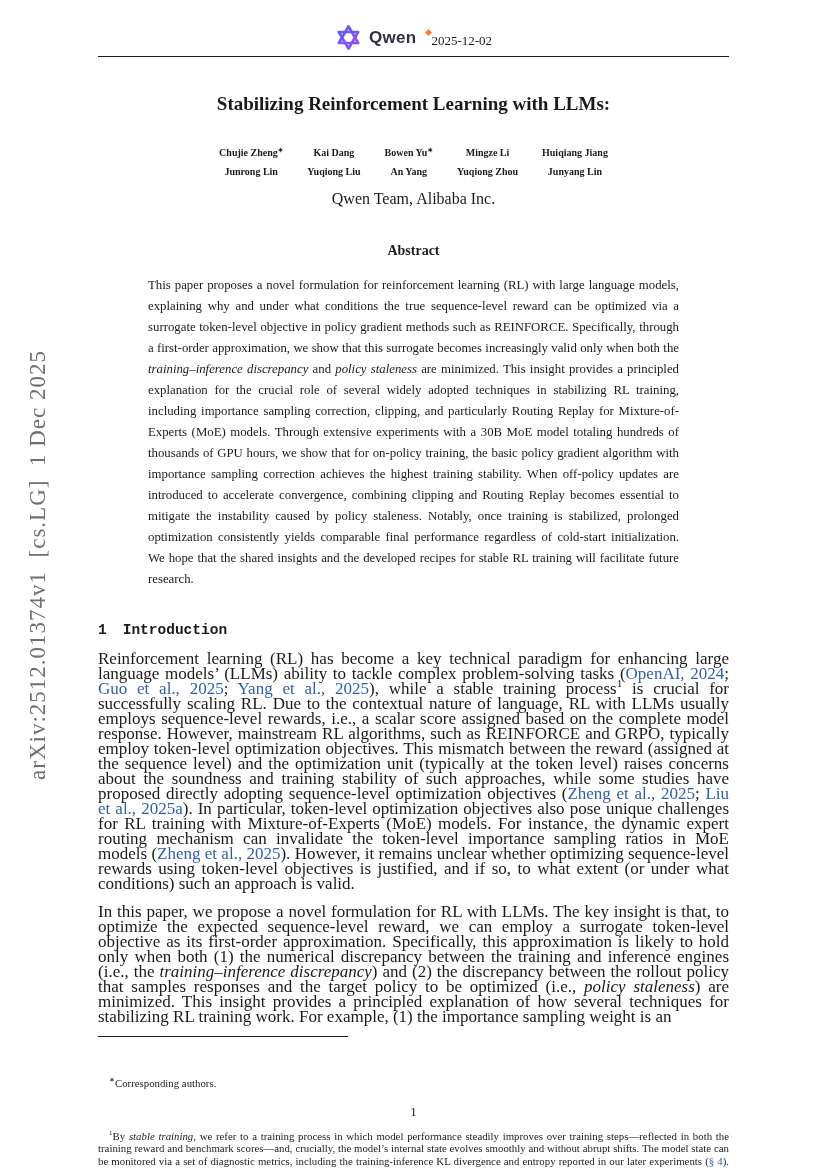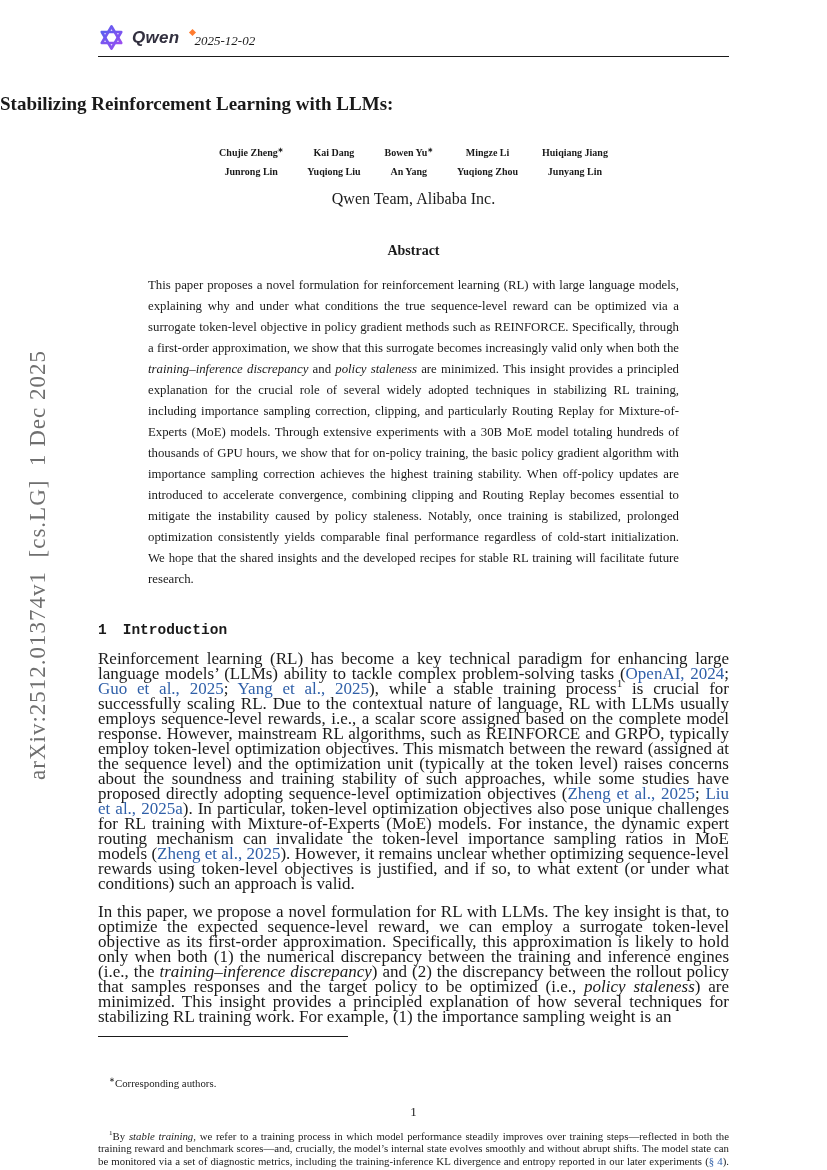--- a/index.html
+++ b/index.html
@@ -3,32 +3,32 @@
 <meta charset="utf-8">
 <style>
   * { margin:0; padding:0; box-sizing:border-box; }
   html,body { background:#e8e8e8; }
   .page {
     position:relative; width:827px; height:1170px; margin:0 auto;
     background:#ffffff; overflow:hidden;
     font-family:"Liberation Serif", serif; color:#1a1a1a;
   }
   
-  .hdr { display:flex; justify-content:flex-start; align-items:flex-end;
-         padding:24px 98px 0 98px;font-style:italic; }
+  .hdr { display:flex; justify-content:center; align-items:flex-end;
+         padding:24px 98px 0 98px; }
   .logo { display:flex; align-items:center; gap:7px; }
   .logo svg { width:27px; height:27px; display:block; }
   .logo-text { font-family:"Liberation Sans", sans-serif; font-weight:700;
                font-size:17px; color:#32303f; letter-spacing:.3px; position:relative; }
   .logo-accent { display:inline-block; width:5px; height:5px; background:#ff7b2f;
                  transform:rotate(45deg); margin:0 0 10px 3px; }
   .hdr-date { font-size:13px; padding-bottom:2px; }
   .hdr-rule { border:none; border-top:1px solid #1a1a1a; margin:5px 98px 0 98px; }
   
-  .title { text-align:left; font-size:19px; font-weight:700; line-height:26px; margin-top:34px; }
+  .title { text-align:center; font-size:19px; font-weight:700; line-height:26px; margin-top:34px; }
   .authors { display:flex; justify-content:center; gap:24px; margin-top:26px; }
   .author-col { text-align:center; }
   .author-name { font-weight:700; font-size:10px; line-height:19px; white-space:nowrap; }
   .affiliation { text-align:center; font-size:16px; margin-top:9px; }
   
   .abs-head { text-align:center; font-size:14px; font-weight:700; margin-top:35px; }
   .abs-body { margin:16px 148px 0 148px; text-align:justify; font-size:12.8px; line-height:21px; }
   
   .section-head { margin:32px 98px 0 98px; font-size:14.5px; font-weight:700;font-family:Liberation Mono, monospace; }
   .section-num { margin-right:16px; }

